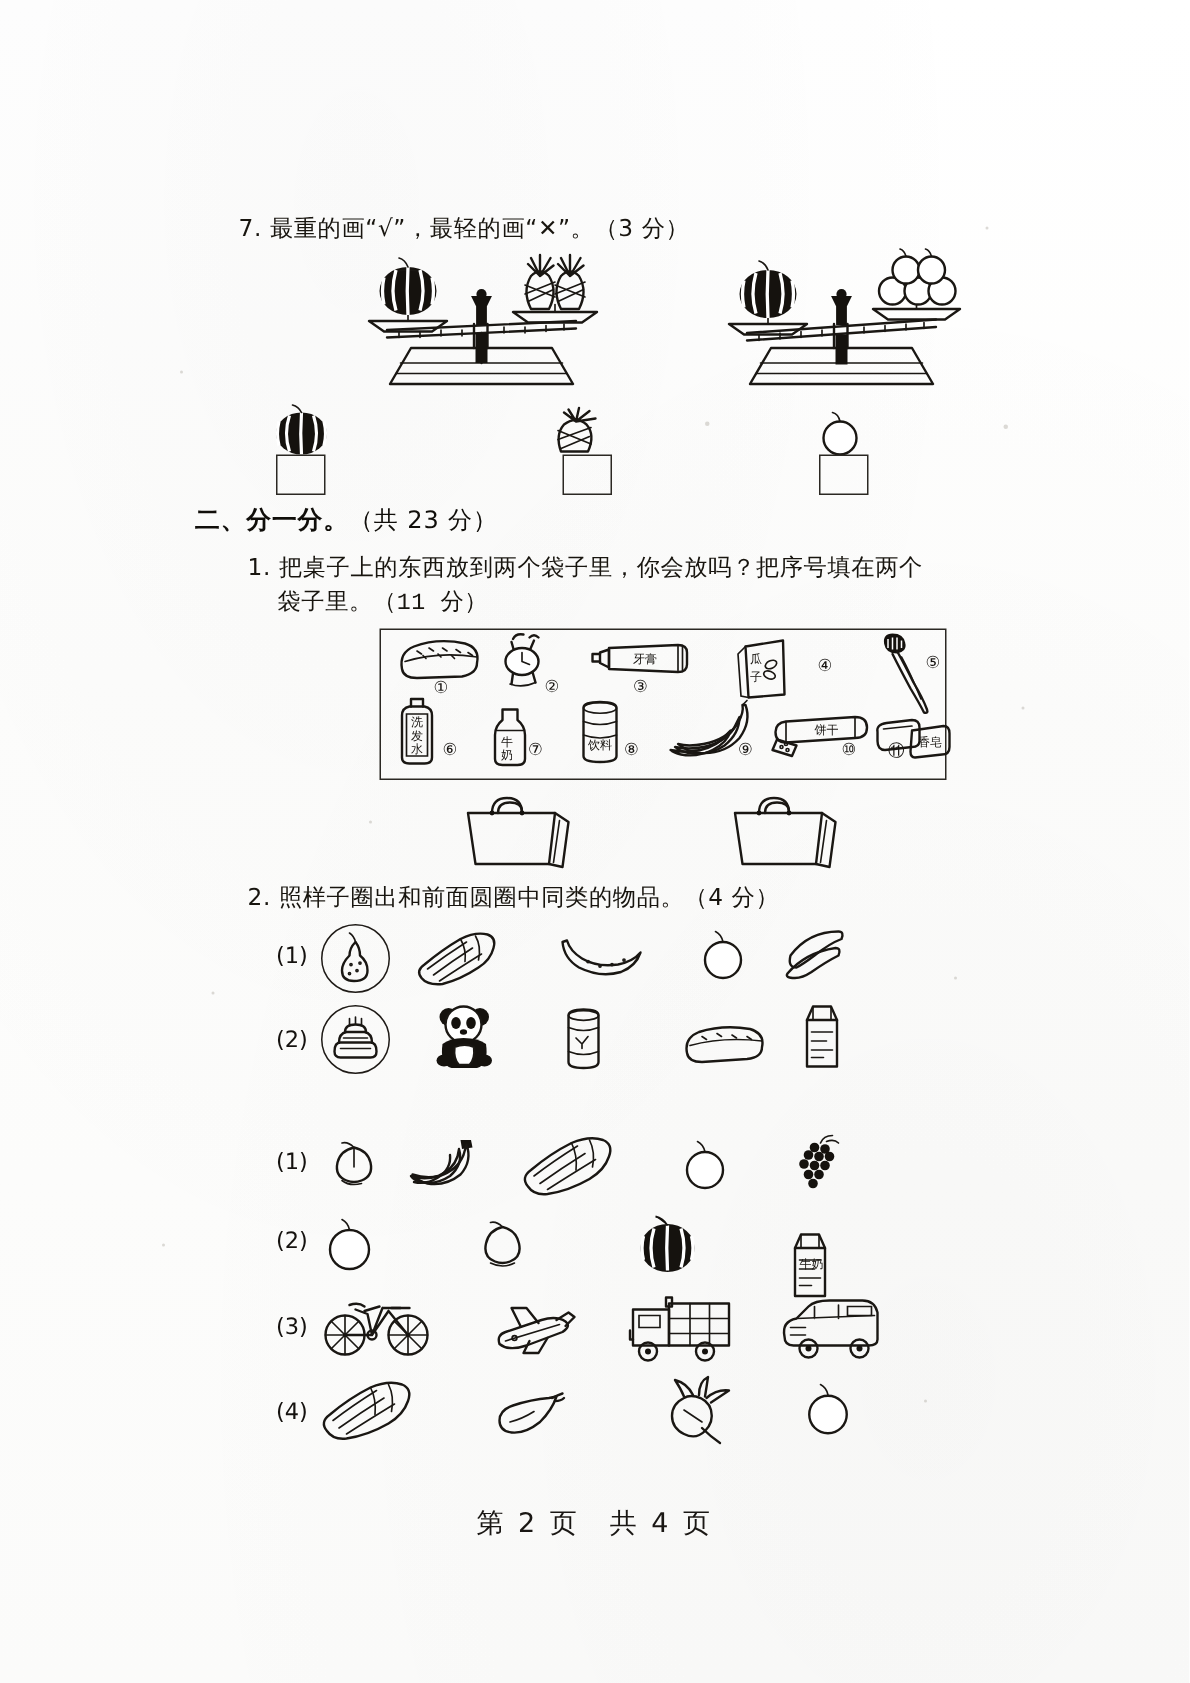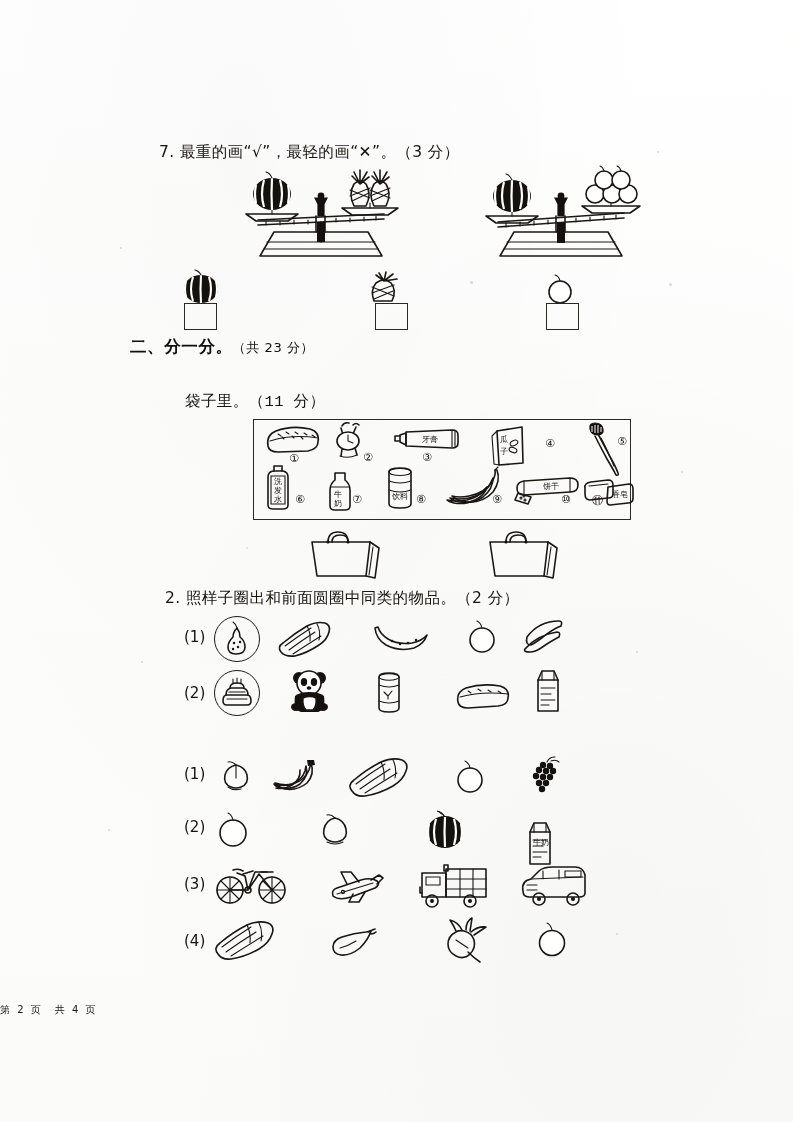--- a/index.html
+++ b/index.html
@@ -28,25 +28,25 @@
     color:#18150f;
   }
   .sec{
     position:absolute;
     font-size:16.5px;
     font-weight:bold;
     letter-spacing:.6px;
     white-space:nowrap;
     color:#100e0a;
   }
-  .sec .pts{font-weight:normal;font-size:13px;}
+  .sec .pts{font-weight:normal;font-size:16px;}
   .num{position:absolute;font-size:15px;white-space:nowrap;}
   .footer{
-    position:absolute;left:0;right:0;
-    font-size:10px;letter-spacing:2px;color:#1a1714;
+    position:absolute;left:0;right:0;text-align:center;
+    font-size:18px;letter-spacing:2px;color:#1a1714;
   }
   .rule{position:absolute;height:1px;background:#6e6a64;opacity:.55;}
 
   
   .ansbox{position:absolute;border:1.3px solid #2b2823;background:transparent;}
   .itembox{position:absolute;border:1.5px solid #2b2823;}
 
   
   .art{position:absolute;}
   .art svg{display:block;overflow:visible;}
@@ -193,20 +193,24 @@
       <circle class="sf" cx="15" cy="17" r="11"></circle>
       <path class="thin" d="M15 6 Q14 1 10 0"></path>
     </svg>
   </div>
   <div class="ansbox" style="left:546px;top:303px;width:31px;height:25px;"></div>
 
   <div class="sec" style="left:130px;top:336px;">
     <span>二、分一分。</span><span class="pts">（共 23 分）</span>
   </div>
 
+  <div class="q" style="left:165px;top:368px;">
+    <span>1.</span>
+    <span>把桌子上的东西放到两个袋子里，你会放吗？把序号填在两个</span>
+  </div>
   <div class="q" style="left:185px;top:391px;font-family:Liberation Mono, monospace;">袋子里。（11 分）</div>
 
   <div class="itembox" style="left:253px;top:419px;width:376px;height:99px;"></div>
 
   <div class="art" style="left:264px;top:424px;">
     <svg width="58" height="32" viewBox="0 0 58 32">
       <path class="s" d="M4 22 Q2 11 12 7 Q28 1 46 5 Q56 8 54 18 Q54 25 44 27 L14 28 Q5 28 4 22 Z"></path>
       <path class="thin" d="M6 17 Q28 10 54 14"></path>
       <g class="thin">
         <path d="M14 10 l3 2 M22 8 l3 2 M31 8 l3 2 M40 9 l3 2 M48 11 l3 2 M18 13 l2 2 M28 12 l2 2 M37 13 l2 2"></path>
@@ -349,21 +353,21 @@
       <path class="thin" d="M69 19 L65 47"></path>
       <path class="s" d="M24 14 Q24 4 34 4 Q44 4 44 14"></path>
       <path class="s" d="M28 14 Q28 7 36 7 Q44 7 44 13"></path>
       <circle class="blk" cx="24" cy="14" r="1.6"></circle>
       <circle class="blk" cx="44" cy="14" r="1.6"></circle>
     </svg>
   </div>
 
   <div class="q" style="left:165px;top:588px;">
     <span>2.</span>
-    <span>照样子圈出和前面圆圈中同类的物品。（2 分）</span>
+    <span>照样子圈出和前面圆圈中同类的物品。（4 分）</span>
   </div>
 
   <div class="num" style="left:184px;top:628px;">(1)</div>
   <div class="circ" style="left:214px;top:616px;width:44px;height:44px;"></div>
   <div class="art" style="left:224px;top:622px;">
     <svg width="26" height="34" viewBox="0 0 26 34">
       <path class="s" d="M13 6 Q9 10 9 15 Q4 20 4 25 Q4 32 12 32 Q21 32 21 25 Q21 19 16 15 Q16 10 13 6 Z"></path>
       <path class="thin" d="M13 6 Q12 2 9 0"></path>
       <g class="thin">
           <circle cx="10" cy="21" r=".7"></circle>

